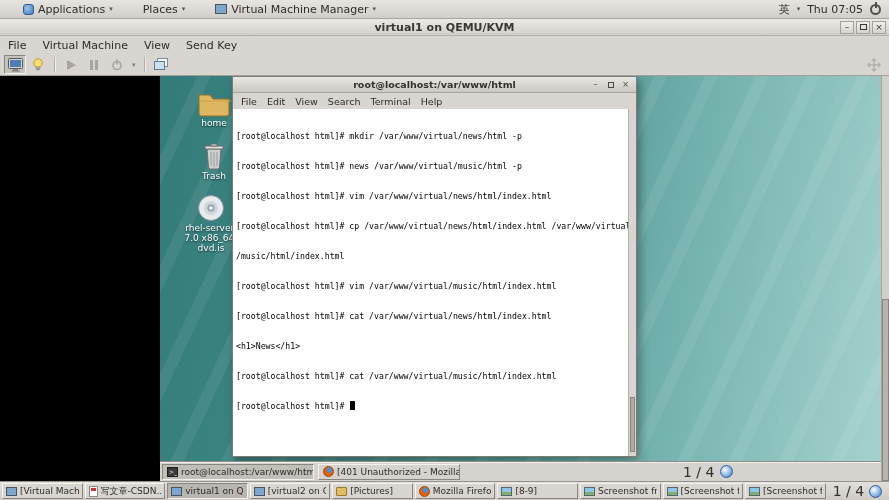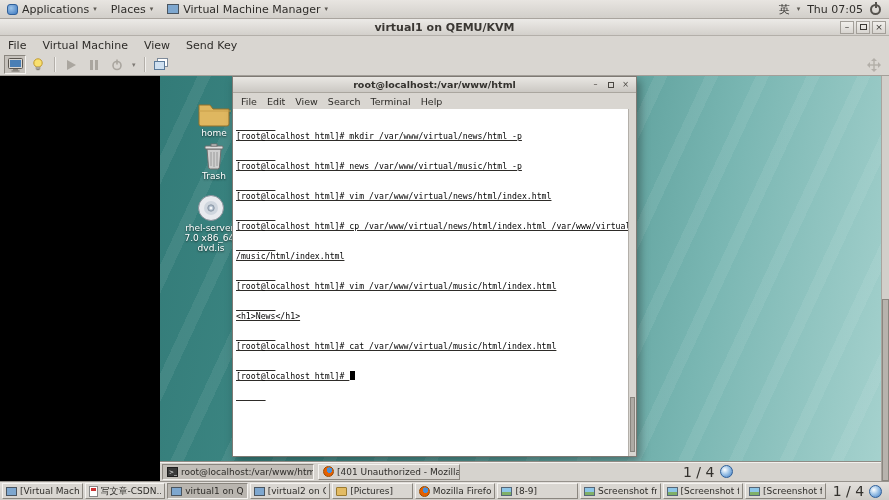--- a/index.html
+++ b/index.html
@@ -4,21 +4,21 @@
 <style>
   * { margin:0; padding:0; box-sizing:border-box; }
   html,body { width:889px; height:500px; }
   body { font-family:"DejaVu Sans","Liberation Sans",sans-serif; position:relative; overflow:hidden;
          background:#000; font-size:11px; color:#2e2c29; }
 
   
   .top-panel { position:absolute; top:0; left:0; width:889px; height:19px;
     background:linear-gradient(#e8e5e1,#d2cfca); border-bottom:1px solid #a9a49e;
     display:flex; align-items:center; z-index:60; }
-  .tp-menu { display:flex; align-items:center; gap:4px; padding:0 7px; height:100%; cursor:default; }
+  .tp-menu { display:flex; align-items:center; gap:4px; padding:0 7px; height:100%; cursor:default;margin-left:16px; }
   .tp-caret { font-size:7px; color:#5c5852; }
   .tp-icon-apps { width:11px; height:11px; border-radius:3px;
     background:radial-gradient(circle at 35% 35%, #9ec4e8, #3d79c0); border:1px solid #2f5f99; }
   .tp-icon-vmm { width:12px; height:10px; border:1px solid #4a5560; background:#7ea7cf; }
   .tp-right { margin-left:auto; display:flex; align-items:center; gap:7px; padding-right:8px; }
   .power-icon { width:11px; height:11px; border:2px solid #55524d; border-radius:50%; position:relative; }
   .power-icon::after { content:""; position:absolute; left:50%; top:-4px; transform:translateX(-50%);
     width:2px; height:6px; background:#55524d; }
 
   
@@ -55,41 +55,41 @@
 
   
   .vm-screen { position:absolute; left:160px; top:76px; width:721px; height:405px; overflow:hidden;
     background:linear-gradient(100deg,#337b78 0%,#3f8a86 28%,#559995 52%,#79b6b2 74%,#a6d2ce 100%); }
   .vm-streaks { position:absolute; left:0; top:0; right:0; bottom:0;
     background:repeating-linear-gradient(115deg, rgba(255,255,255,0) 0px, rgba(255,255,255,0) 34px,
       rgba(255,255,255,0.07) 34px, rgba(255,255,255,0.07) 46px); }
 
   .desk-icon { position:absolute; width:58px; display:flex; flex-direction:column; align-items:center;
     gap:1px; }
-  .di-home  { left:25px; top:25px; }
+  .di-home  { left:25px; top:15px; }
   .di-trash { left:25px; top:64px; }
   .di-cd    { left:22px; top:118px; }
   .desk-label { font-size:9px; color:#fff; text-align:center; line-height:10px;
     text-shadow:0 1px 2px rgba(0,0,0,0.7); }
 
   
   .term { position:absolute; left:72px; top:0; width:405px; height:381px; background:#d9d6d1;
     border:1px solid #7e7a74; box-shadow:3px 4px 9px rgba(0,0,0,0.35);
     display:flex; flex-direction:column; }
   .term-titlebar { height:16px; background:linear-gradient(#e9e7e3,#cbc8c3);
     border-bottom:1px solid #aaa69f; display:flex; align-items:center; position:relative; }
   .term-title { position:absolute; width:100%; text-align:center; font-size:9.5px; font-weight:bold;
     color:#33312d; }
   .term-btns { margin-left:auto; z-index:2; display:flex; gap:4px; padding-right:5px; }
   .term-btn { width:11px; height:11px; display:flex; align-items:center; justify-content:center;
     font-size:8px; line-height:8px; color:#4a4742; }
   .term-max-glyph { width:6px; height:6px; border:1px solid #4a4742; display:block; }
   .term-menubar { height:16px; display:flex; align-items:center; background:#d9d6d1; padding-left:3px; }
   .term-mb-item { font-size:9.5px; padding:0 5px; }
-  .term-body { flex:1; background:#ffffff; position:relative; overflow:hidden;text-decoration:underline; }
+  .term-body { flex:1; background:#ffffff; position:relative; overflow:hidden; }
   .term-text { padding:2px 3px; font-family:"DejaVu Sans Mono","Liberation Mono",monospace;
     font-size:8.2px; line-height:10px; color:#000; white-space:pre; }
   .cursor { display:inline-block; width:5px; height:9px; background:#000; vertical-align:-1px;
     margin-left:1px; }
   .term-scroll { position:absolute; top:0; right:0; width:8px; height:100%; background:#d9d6d1;
     border-left:1px solid #b3afa9; }
   .term-thumb { position:absolute; right:1px; bottom:4px; width:5px; height:55px; background:#aeaaa4;
     border:1px solid #8a867f; }
 
   
@@ -286,20 +286,21 @@
       <span class="term-mb-item">Help</span>
     </div>
     <div class="term-body">
       <div class="term-text">
         <div>[root@localhost html]# mkdir /var/www/virtual/news/html -p</div>
         <div>[root@localhost html]# news /var/www/virtual/music/html -p</div>
         <div>[root@localhost html]# vim /var/www/virtual/news/html/index.html</div>
         <div>[root@localhost html]# cp /var/www/virtual/news/html/index.html /var/www/virtual</div>
         <div>/music/html/index.html</div>
         <div>[root@localhost html]# vim /var/www/virtual/music/html/index.html</div>
+        <div>[root@localhost html]# cat /var/www/virtual/news/html/index.html</div>
         <div>&lt;h1&gt;News&lt;/h1&gt;</div>
         <div>[root@localhost html]# cat /var/www/virtual/music/html/index.html</div>
         <div><span>[root@localhost html]# </span><span class="cursor"></span></div>
       </div>
       <div class="term-scroll">
         <span class="term-thumb"></span>
       </div>
     </div>
   </div>
 

